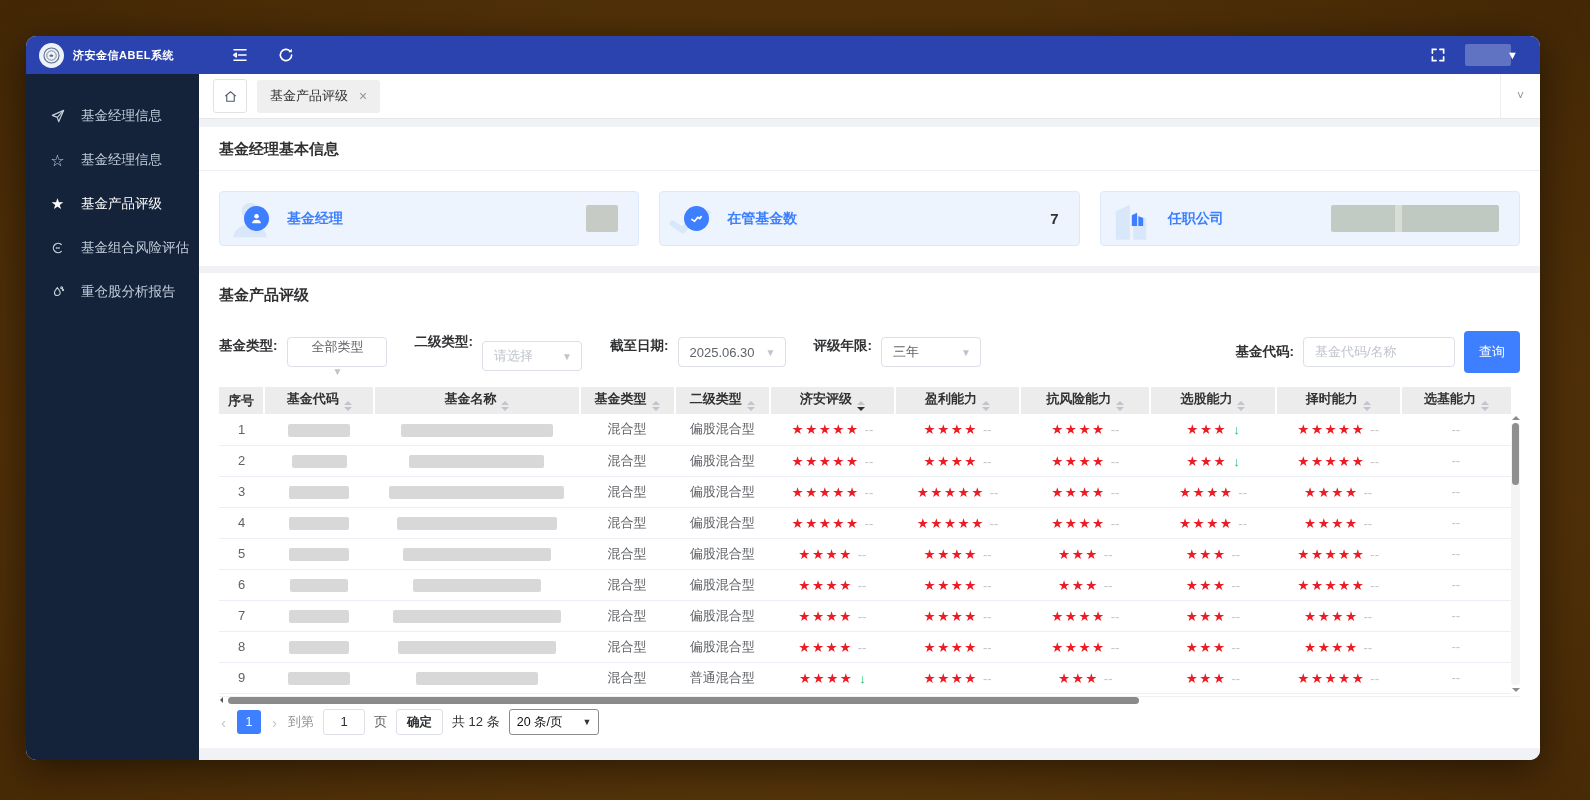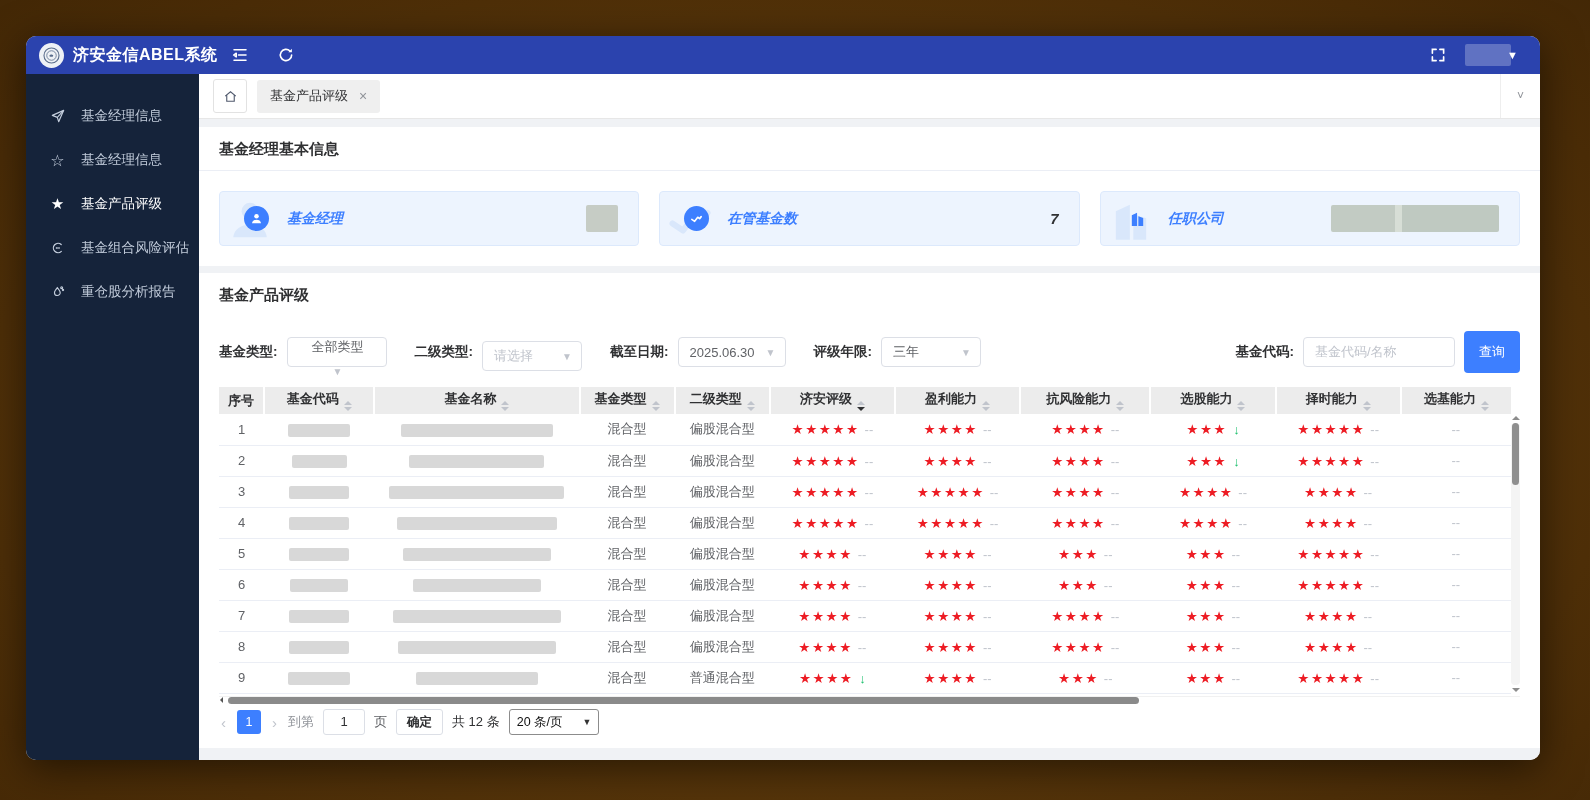--- a/index.html
+++ b/index.html
@@ -8,21 +8,21 @@
   body { background: radial-gradient(130% 150% at 50% 55%, #6b440f 0%, #4a2c07 45%, #1c1000 100%); position:relative; }
 
   .window { position:absolute; left:26px; top:36px; width:1514px; height:724px;
     border-radius:10px; overflow:hidden; background:#f0f2f5; display:flex; flex-direction:column;
     box-shadow:0 8px 40px rgba(0,0,0,.55); }
 
   
   .topbar { flex:0 0 38px; background:#2b43ae; display:flex; align-items:center; color:#fff; }
   .brand { width:175px; display:flex; align-items:center; gap:9px; padding-left:13px; flex:none; }
   .logo { width:25px; height:25px; border-radius:50%; background:#eef1f6; display:flex; align-items:center; justify-content:center; color:#5a6d8c; flex:none; }
-  .app-title { font-size:16px; font-weight:bold; letter-spacing:.5px; white-space:nowrap; }
+  .app-title { font-size:11px; font-weight:bold; letter-spacing:.5px; white-space:nowrap; }
   .tb-icon { width:18px; height:18px; color:#fff; display:inline-flex; }
   .tb-left { display:flex; align-items:center; gap:28px; margin-left:30px; }
   .tb-right { margin-left:auto; display:flex; align-items:center; gap:18px; padding-right:22px; }
   .user-redacted { width:46px; height:22px; background:rgba(255,255,255,.25); border-radius:2px; }
   .user-caret { font-size:11px; color:#fff; margin-left:-8px; }
 
   
   .body-row { flex:1; display:flex; min-height:0; }
   .sidebar { width:173px; flex:none; background:#15233a; padding-top:20px; }
   .side-item { height:44px; display:flex; align-items:center; gap:15px; padding-left:23px;
@@ -38,40 +38,40 @@
   .tab { background:#efefef; border-radius:3px; height:33px; display:flex; align-items:center; padding:0 13px; font-size:13px; color:#303133; gap:11px; cursor:pointer; }
   .tab-close { color:#909399; font-size:14px; cursor:pointer; }
   .tabbar-caret { margin-left:auto; color:#909399; font-size:12px; border-left:1px solid #eee; height:100%; display:flex; align-items:center; padding:0 16px; cursor:pointer; }
 
   .content { flex:1; display:flex; flex-direction:column; gap:7px; padding:8px 0 12px; min-height:0; }
   .panel { background:#fff; }
   .panel-title { padding:13px 20px 11px; font-size:15px; font-weight:bold; color:#303133; }
   .divider { height:1px; background:#ebeef5; }
 
   
-  .cards { display:flex; gap:20px; padding:20px;font-style:italic; }
+  .cards { display:flex; gap:20px; padding:20px; }
   .card { flex:1; height:55px; background:#edf4fe; border:1px solid #dce9fc; border-radius:4px;
     display:flex; align-items:center; padding:0 20px 0 0; position:relative; overflow:hidden; }
   .card-watermark { position:absolute; left:2px; top:-2px; width:56px; height:60px; color:#d9e7fb; }
   .card-watermark svg { width:100%; height:100%; }
   .mini-badge { width:25px; height:25px; border-radius:50%; background:#3d7fff; color:#fff;
     display:flex; align-items:center; justify-content:center; margin-left:24px; z-index:1; flex:none; }
   .mini-badge svg { width:15px; height:15px; }
   .mini-plain { width:25px; height:25px; color:#3d7fff; display:flex; align-items:center; justify-content:center; margin-left:24px; z-index:1; flex:none; }
   .mini-plain svg { width:21px; height:21px; }
   .card-label { color:#3d7fff; font-size:14px; font-weight:bold; margin-left:18px; z-index:1; }
   .card-value { margin-left:auto; font-size:15px; font-weight:bold; color:#303133; z-index:1; }
   .blk { border-radius:2px; display:inline-block; }
   .card-redact-sm { width:32px; height:27px; background:#c6ccc5; }
   .card-redact-lg { width:168px; height:27px; background:linear-gradient(90deg,#c2cbc3 0 38%, #d7ded6 38% 42%, #bfc9c1 42% 100%); }
 
   
   .panel2 { flex:1; display:flex; flex-direction:column; min-height:0; }
   .filters { display:flex; align-items:center; padding:15px 20px 14px; }
-  .fgroup { display:flex; align-items:center; gap:9px; margin-right:28px; }
+  .fgroup { display:flex; align-items:flex-start; gap:9px; margin-right:28px; }
   .flabel { font-size:13.5px; color:#303133; font-weight:bold; white-space:nowrap; }
   .sel { min-width:100px; height:30px; border:1px solid #dcdfe6; border-radius:4px; background:#fff;
     display:flex; align-items:center; justify-content:space-between; padding:0 9px 0 11px; font-size:13px; color:#606266; cursor:pointer; gap:10px; white-space:nowrap; }
   .sel.ph { color:#c0c4cc;margin-top:8px; }
   .sel-caret { color:#c0c4cc; font-size:10px; }
   .search-group { margin-left:auto; display:flex; align-items:center; gap:9px; }
   .txt-input { width:152px; height:30px; border:1px solid #dcdfe6; border-radius:4px; padding:0 11px;
     font-size:13px; color:#303133; background:#fff; display:flex; align-items:center; }
   .txt-input .ph-text { color:#c0c4cc; }
   .btn-primary { height:42px; padding:0 15px; background:#3d7fff; border:none; border-radius:4px;

